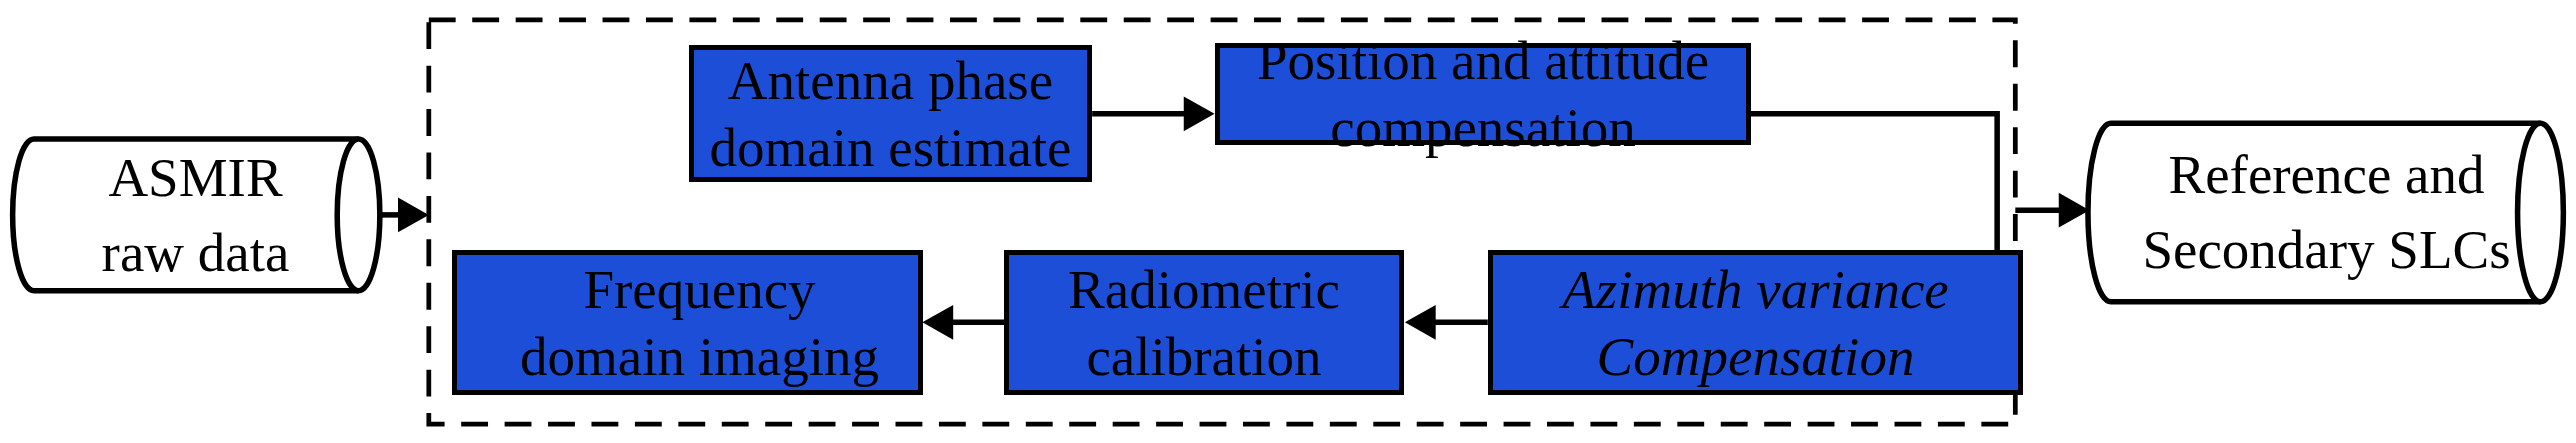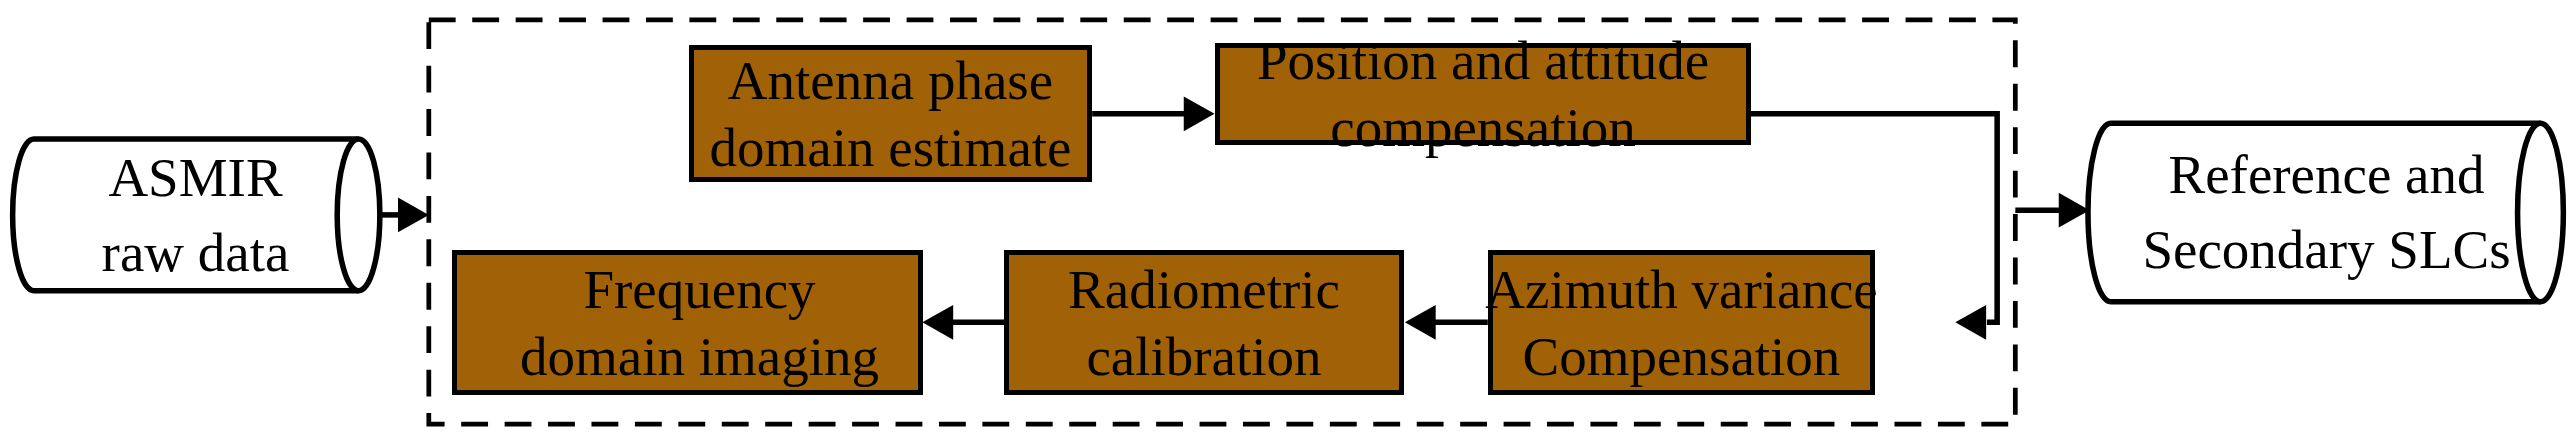--- a/index.html
+++ b/index.html
@@ -24,21 +24,21 @@
     flex-direction: column;
     align-items: center;
     justify-content: center;
     text-align: center;
     font-size: 55px;
     line-height: 67px;
     white-space: nowrap;
   }
   .node.box {
     border: 5.5px solid #000000;
-    background: #a16207;
+    background: #1d4ed8;
   }
   .node.cyl-label {
     background: transparent;
     line-height: 75px;
   }
   .ln { display: block; }
 </style>
 </head>
 <body>
 
@@ -112,19 +112,19 @@
   <div class="node box" style="left:452px; top:250px; width:471px; height:145px;padding-left:24px;">
     <span class="ln">Frequency</span>
     <span class="ln">domain imaging</span>
   </div>
 
   <div class="node box" style="left:1004px; top:250px; width:400px; height:145px;">
     <span class="ln">Radiometric</span>
     <span class="ln">calibration</span>
   </div>
 
-  <div class="node box" style="left:1488px; top:250px; width:387px; height:145px;">
+  <div class="node box" style="left:1488px; top:250px; width:535px; height:145px;font-style:italic;">
     <span class="ln">Azimuth variance</span>
     <span class="ln">Compensation</span>
   </div>
 
 </div>
 
 
 </body></html>

